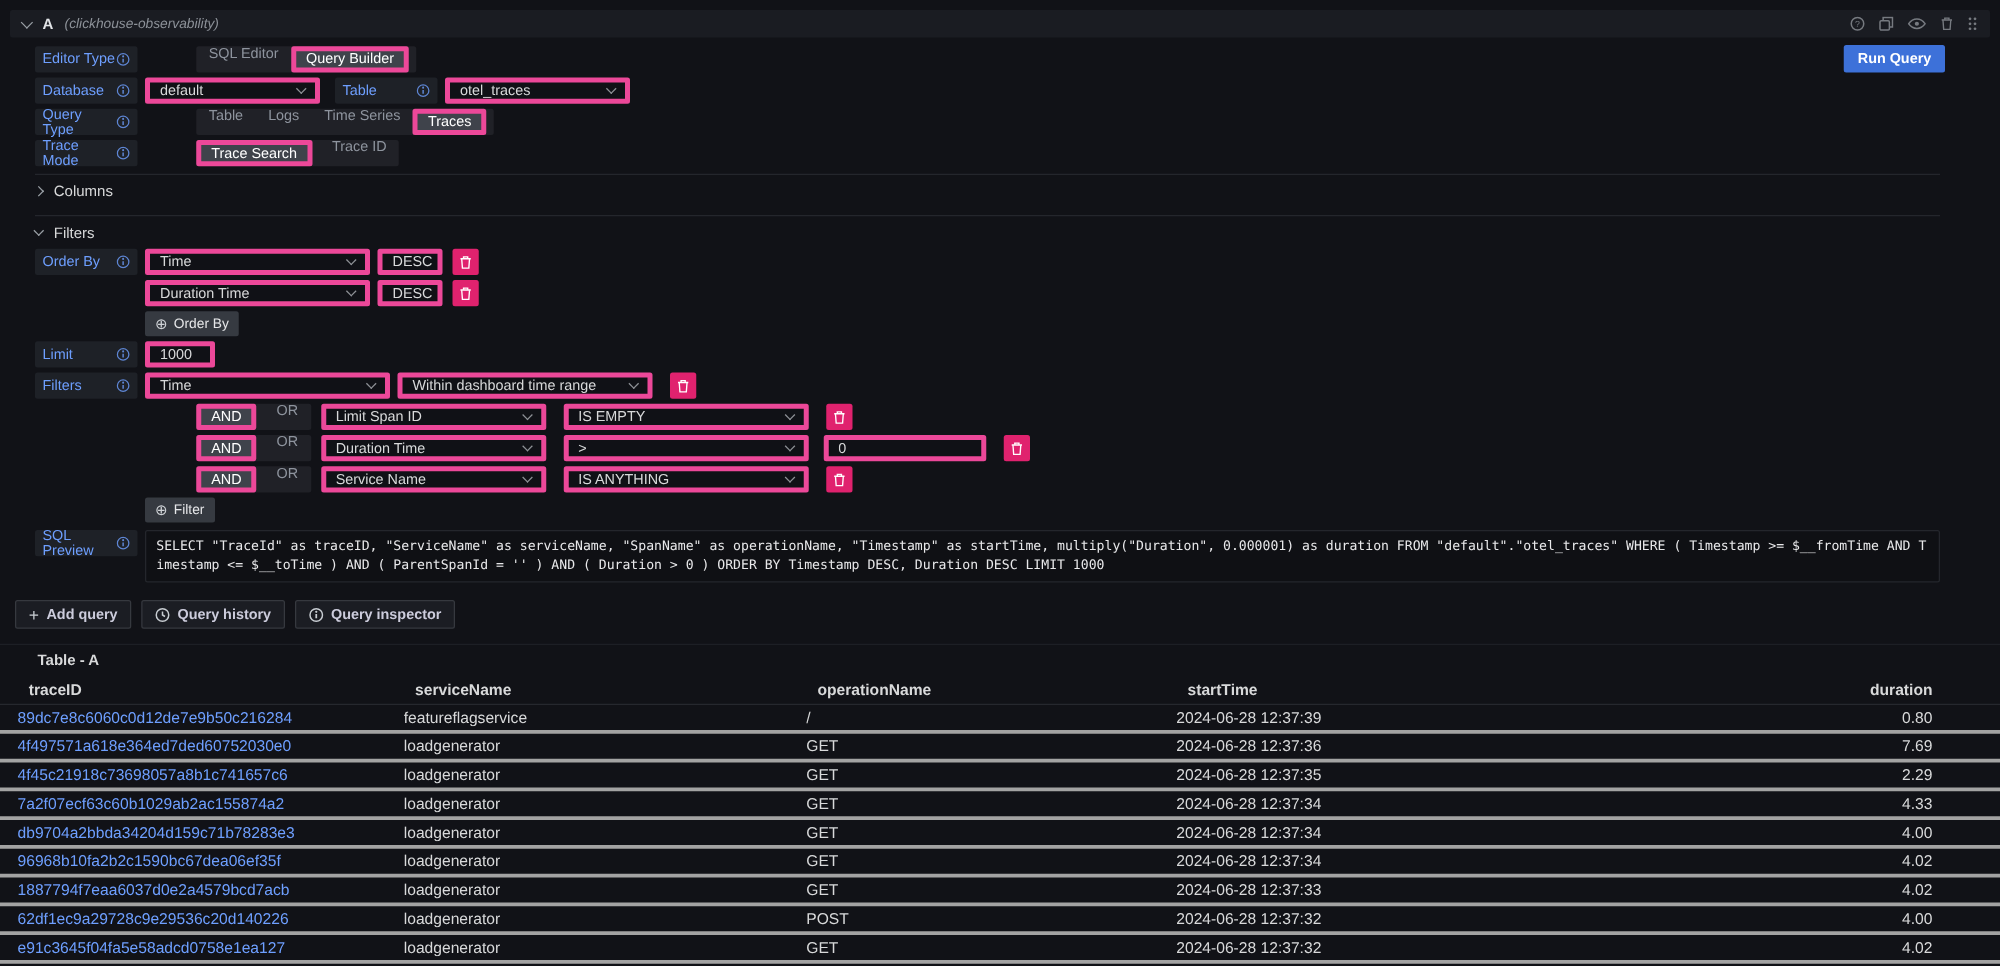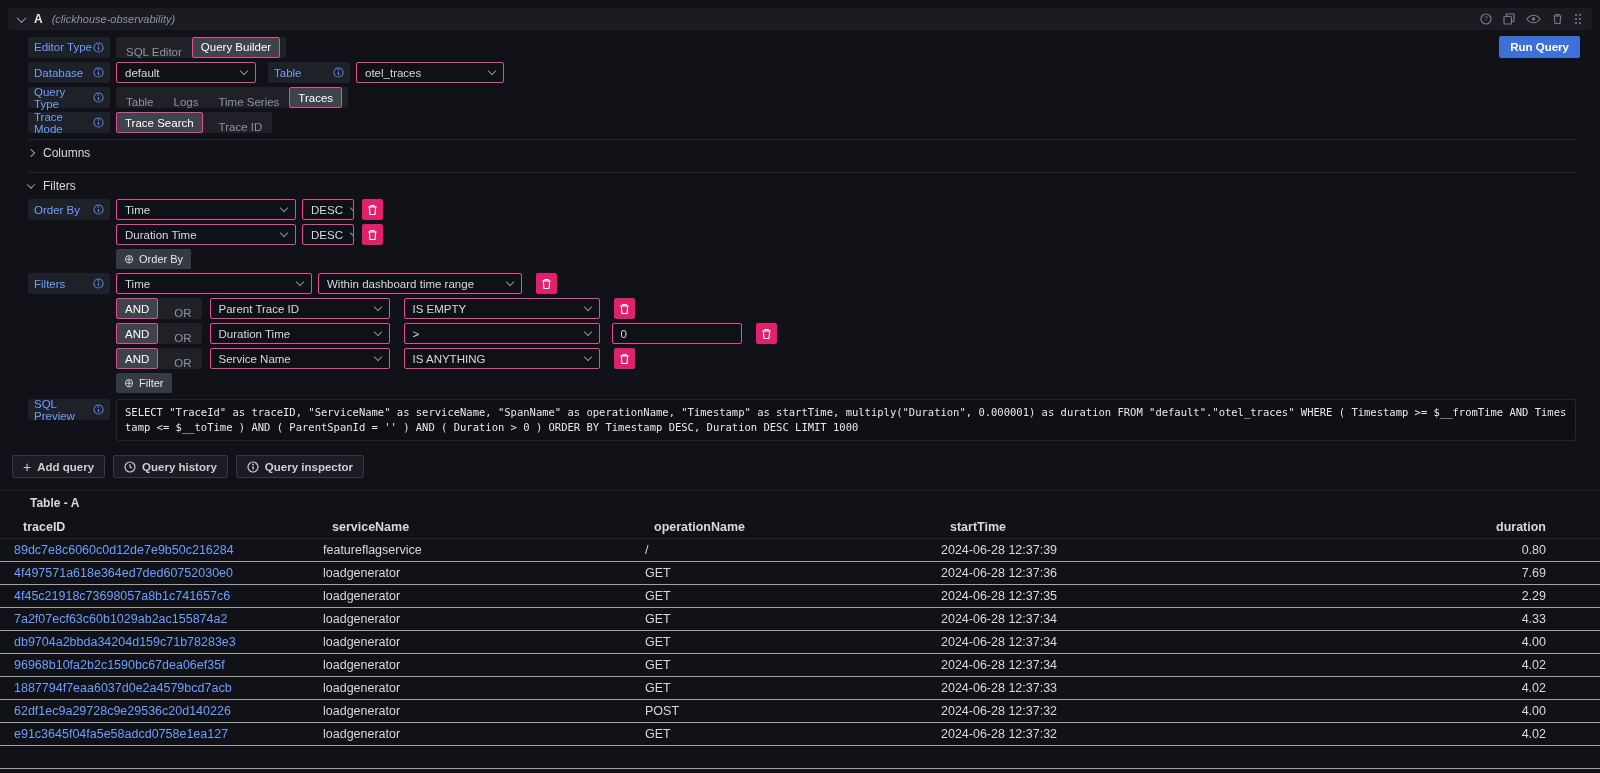--- a/index.html
+++ b/index.html
@@ -18,38 +18,38 @@
   .qsub { color:#8d9299; font-style:italic; font-size:11px; }
   .hspacer, .flex1 { flex:1; }
   .hicons { display:flex; align-items:center; gap:11px; }
   .hicon { display:flex; align-items:center; cursor:pointer; opacity:.85; }
   
   .chev { display:inline-block; width:7px; height:7px; border-right:1.6px solid #9aa0a6; border-bottom:1.6px solid #9aa0a6; }
   .chev.down { transform:rotate(45deg) translate(-1px,-1px); }
   .chev.right { transform:rotate(-45deg); }
   .caret { display:inline-block; width:6px; height:6px; border-right:1.4px solid #8e9196; border-bottom:1.4px solid #8e9196; transform:rotate(45deg); margin-left:8px; margin-top:-3px; flex:none; }
   
-  .editor { padding:0 24px 0 28px; }
+  .editor { padding:0 48px 0 28px; }
   .erow, .frow { display:flex; align-items:center; margin-bottom:4px; }
   .ilabel {
     width:82px; height:21px; flex:none; background:#1e2127; border-radius:2px;
     display:flex; align-items:center; justify-content:space-between; padding:0 6px;
     color:#6e9fff; font-size:11.5px; margin-right:6px;
   }
   .lspace { width:88px; flex:none; }
   .info { opacity:.8; display:flex; align-items:center; }
-  .rgroup { display:flex; background:#202127; border-radius:2px; height:21px; align-items:flex-end; }
+  .rgroup { display:flex; background:#202127; border-radius:2px; height:21px; align-items:flex-start;margin-left:41px; }
   .ropt { display:flex; align-items:center; padding:0 10px; color:#8e949e; font-size:11.5px; cursor:pointer; border-radius:2px; white-space:nowrap; }
   .ropt.sel { background:#3f434b; color:#ffffff; }
   .run {
     height:22px; padding:0 11px; background:#3d71d9; color:#fff; border:none; border-radius:2px;
     font-family:inherit; font-size:11.5px; font-weight:bold; cursor:pointer; margin-right:-4px;
   }
   .sel, .inp {
-    height:21px; background:#101116; border:1px solid #ec4899; border-radius:2px;
+    height:21px; background:#101116; border:4px solid #ec4899; border-radius:2px;
     display:flex; align-items:center; justify-content:space-between; padding:0 8px;
     color:#d8d9da; font-size:11.5px; margin-right:6px; white-space:nowrap; overflow:hidden;
   }
   .inp { font-family:inherit; }
   input.inp { display:inline-block; }
   .w140{width:140px;} .w148{width:148px;} .w180{width:180px;} .w52{width:52px;} .w196{width:196px;} .w204{width:204px;} .w56{width:56px;} .w130{width:130px;}
   .del {
     width:21px; height:21px; flex:none; background:#e0226e; border:none; border-radius:2px;
     display:flex; align-items:center; justify-content:center; cursor:pointer; margin-left:2px;
   }
@@ -78,21 +78,21 @@
   .fbtn .plus { font-weight:normal; font-size:14px; color:#c7ccd1; }
   
   .panel { margin-top:12px; border-top:1px solid #1d1f25; }
   .ptitle { padding:5px 0 5px 10px; color:#d8d9da; font-size:12px; font-weight:bold; cursor:pointer;margin-left:20px; }
   .thead, .tr {
     display:grid; grid-template-columns:309px 322px 296px 305px 1fr;
     padding:0 54px 0 14px; align-items:center;
   }
   .thead { height:24px; border-bottom:1px solid #26282e;padding-left:23px; }
   .th { color:#d8d9da; font-weight:bold; font-size:12.5px; white-space:nowrap; cursor:pointer; }
-  .tr { height:23px; border-bottom:1px solid #a3a3a3; }
+  .tr { height:23px; border-bottom:3px solid #a3a3a3; }
   .td { font-size:12.5px; color:#d8d9da; white-space:nowrap; overflow:hidden; }
   .td.link { color:#6e9fff; cursor:pointer; }
   .thead > :nth-child(5), .tr > :nth-child(5) { text-align:right; }
 </style>
 </head>
 <body>
 
 <div class="page">
 
   <div class="qheader">
@@ -291,20 +291,33 @@
       </button>
     </div>
     <div class="frow">
       <div class="lspace"></div>
       <button class="addbtn">
         <span class="plus">⊕</span>
         <span>Order By</span>
       </button>
     </div>
 
+    <div class="frow">
+      <div class="ilabel">
+        <span>Limit</span>
+        <span class="info">
+          <svg viewBox="0 0 12 12" width="11" height="11">
+              <circle cx="6" cy="6" r="5" fill="none" stroke="#6e9fff" stroke-width="1.1"></circle>
+              <path d="M6 5.4V8.8" stroke="#6e9fff" stroke-width="1.3"></path>
+              <circle cx="6" cy="3.4" r=".9" fill="#6e9fff"></circle>
+            </svg>
+        </span>
+      </div>
+      <input class="inp w56" value="1000" style="">
+    </div>
 
     <div class="frow">
       <div class="ilabel">
         <span>Filters</span>
         <span class="info">
           <svg viewBox="0 0 12 12" width="11" height="11">
               <circle cx="6" cy="6" r="5" fill="none" stroke="#6e9fff" stroke-width="1.1"></circle>
               <path d="M6 5.4V8.8" stroke="#6e9fff" stroke-width="1.3"></path>
               <circle cx="6" cy="3.4" r=".9" fill="#6e9fff"></circle>
             </svg>
@@ -329,21 +342,21 @@
       </button>
     </div>
 
     <div class="frow">
       <div class="lspace"></div>
       <div class="rgroup" style="margin-right:8px;">
           <div class="ropt sel">AND</div>
           <div class="ropt">OR</div>
         </div>
       <div class="sel w180">
-        <span>Parent Trace ID</span>
+        <span>Limit Span ID</span>
           <span class="caret"></span>
       </div>
       <div class="sel w196" style="margin-left:8px;">
         <span>IS EMPTY</span>
           <span class="caret"></span>
       </div>
       <button class="del" style="margin-left:8px;">
         <svg viewBox="0 0 12 13" width="11" height="12">
             <g fill="none" stroke="#fff" stroke-width="1.2">
               <path d="M1.5 3.2h9"></path>

